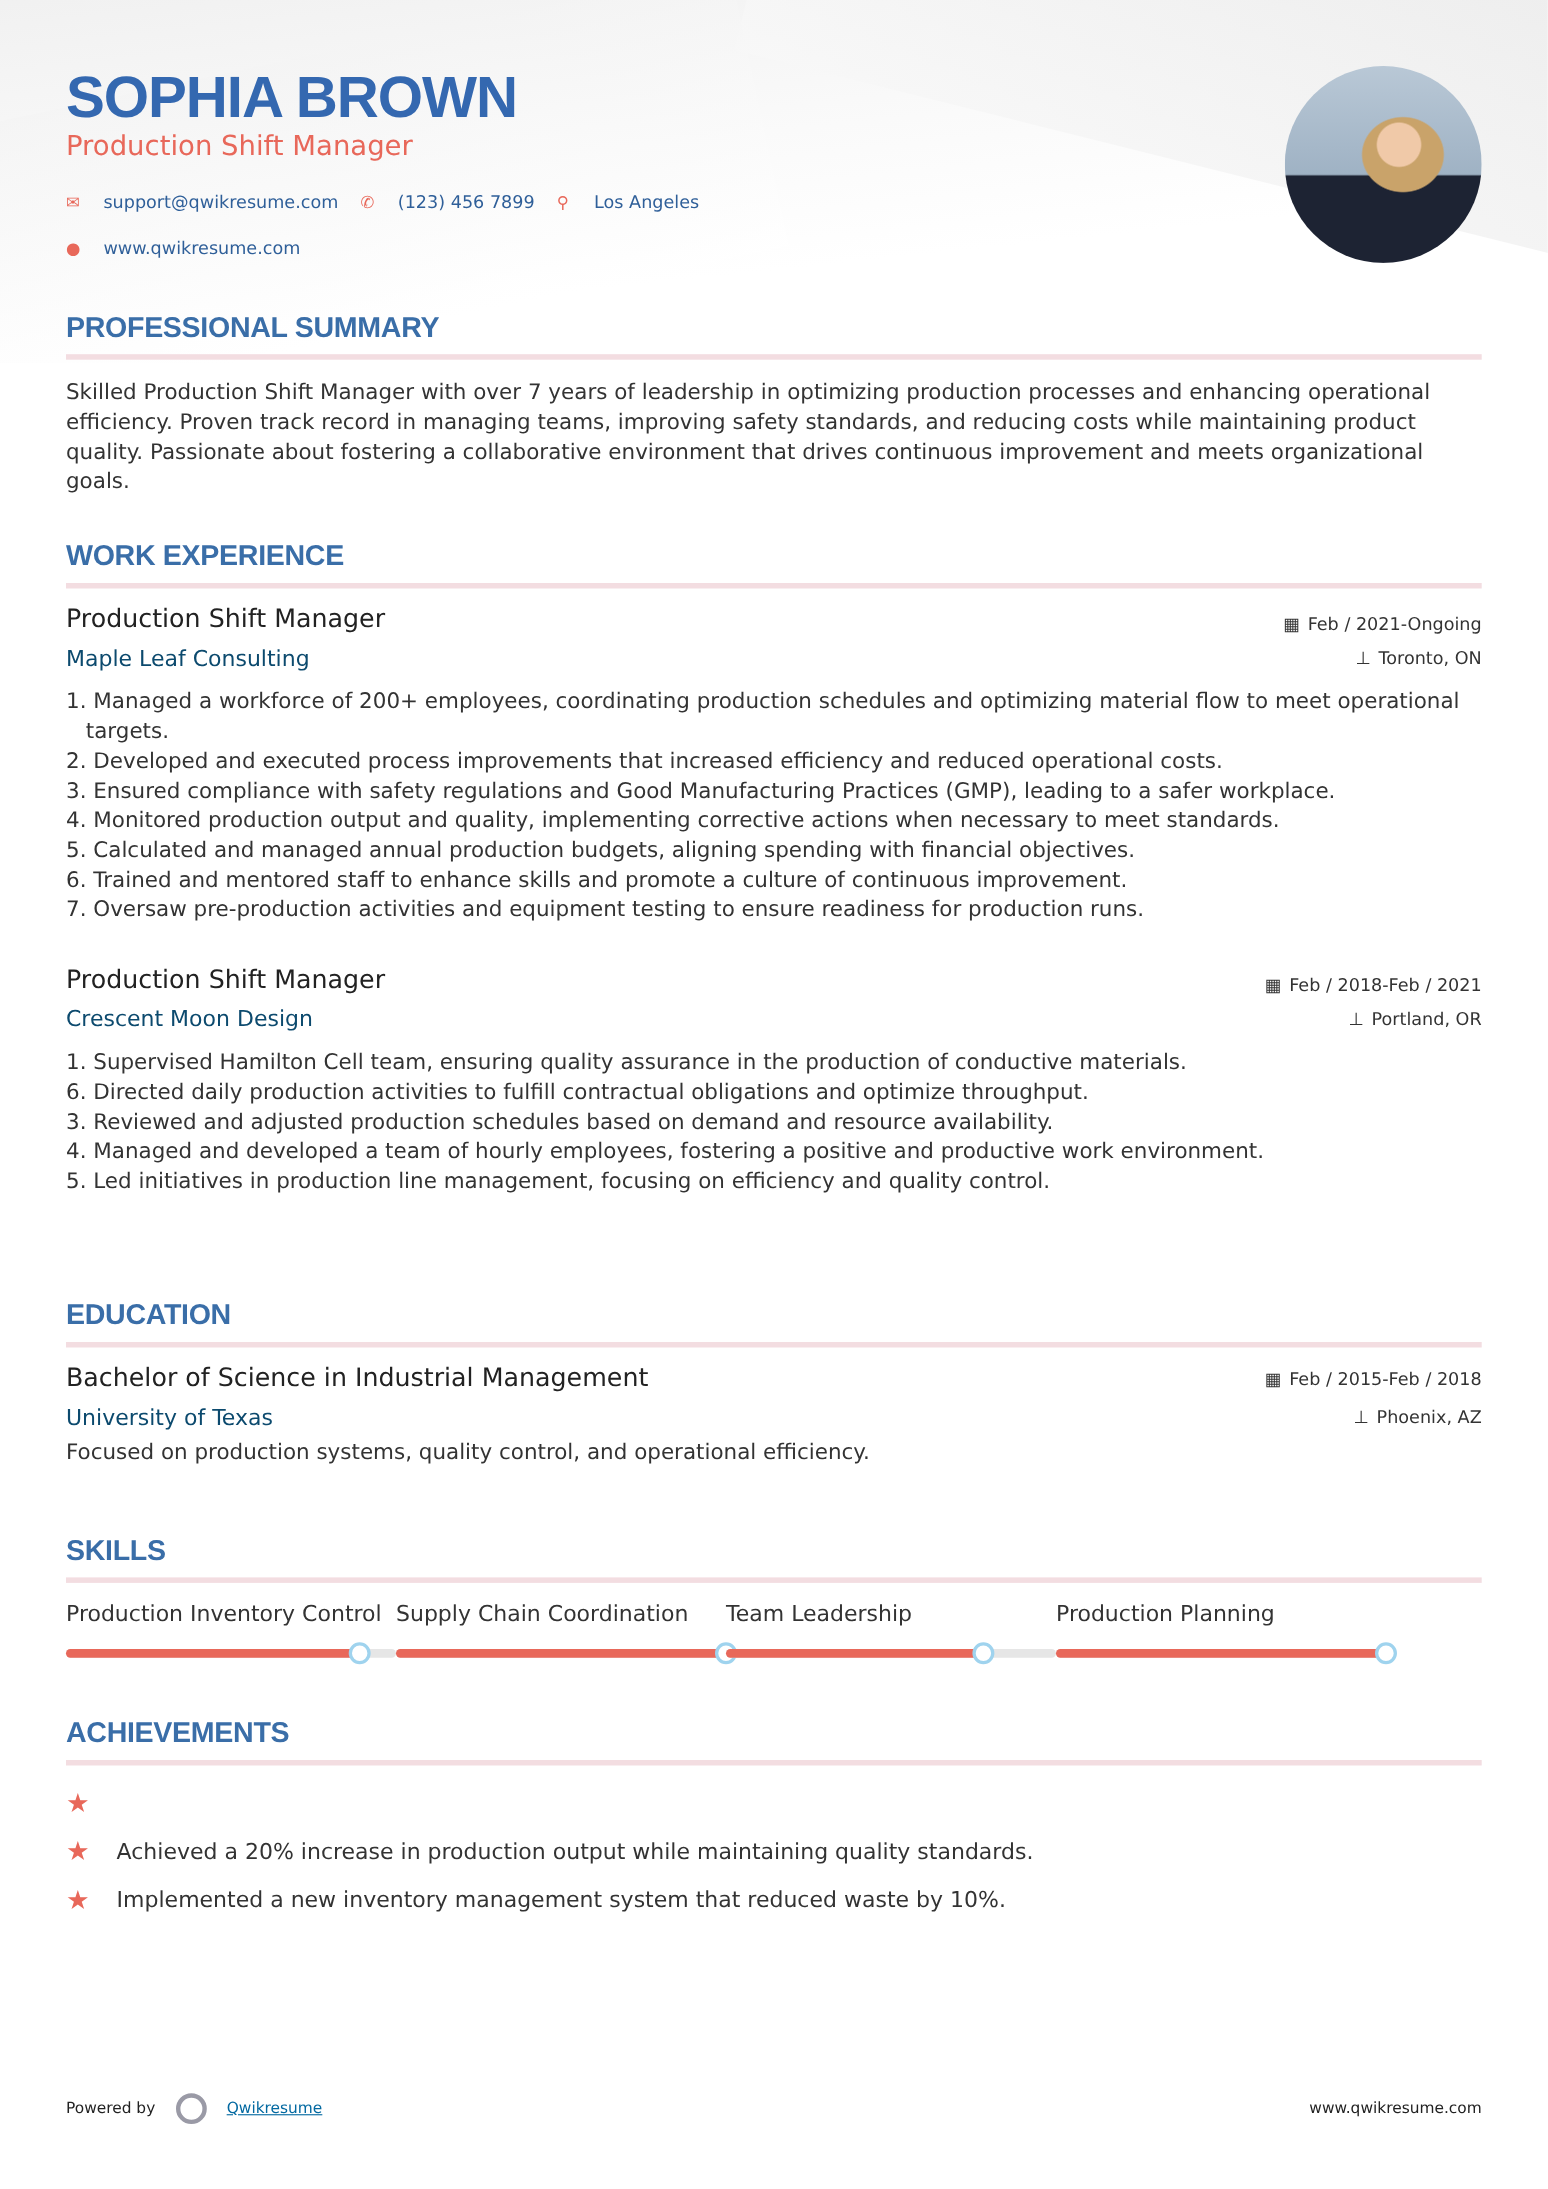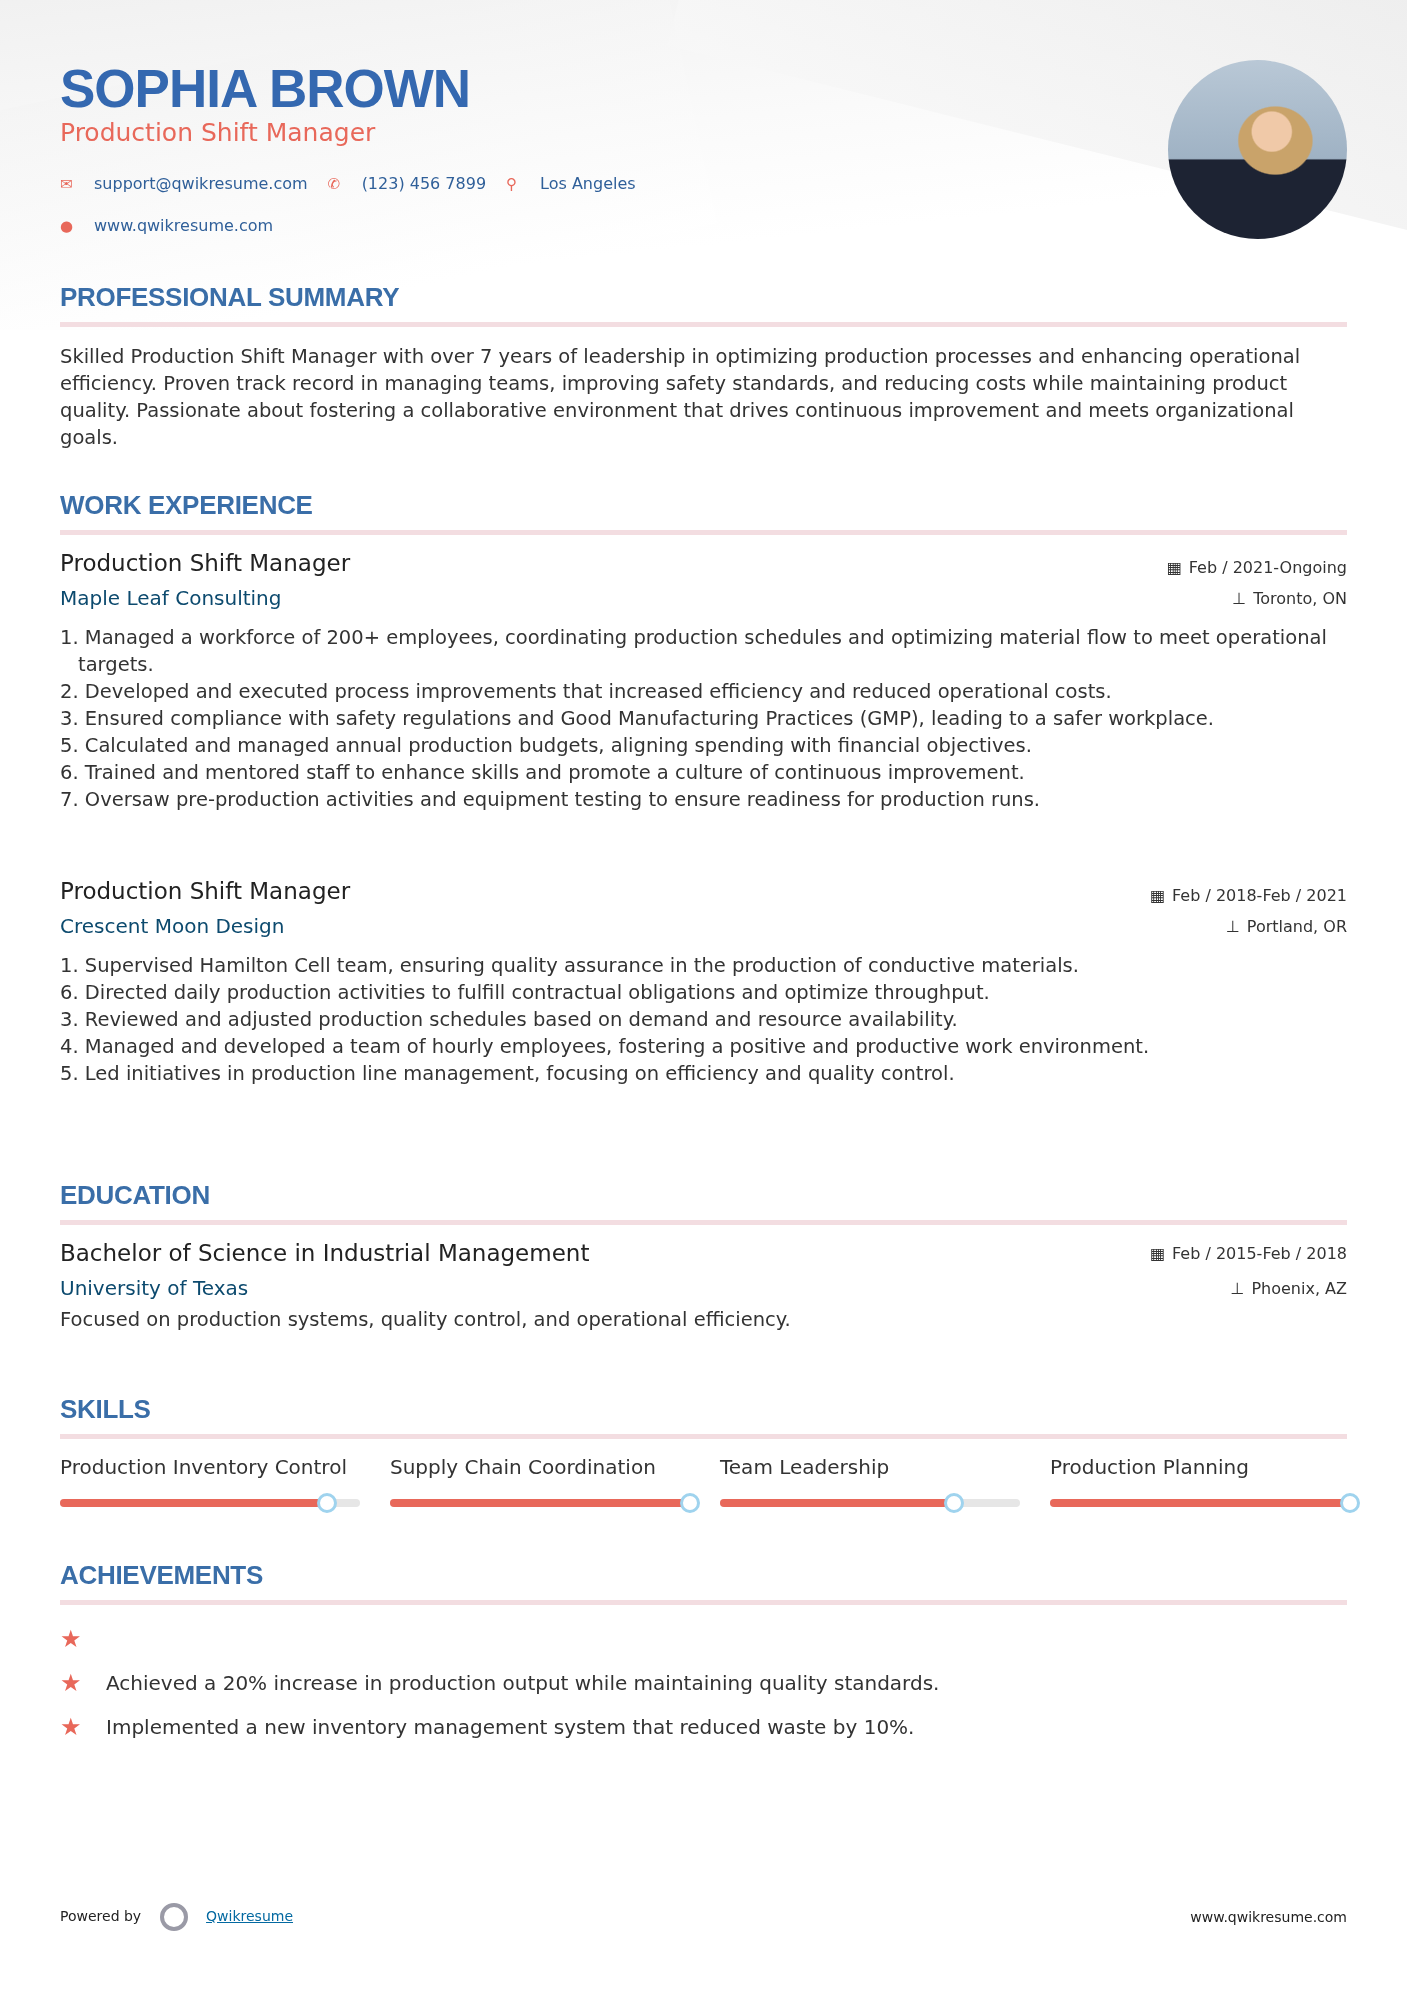--- a/index.html
+++ b/index.html
@@ -19,21 +19,21 @@
 .sec h2{font-family:"Liberation Sans",sans-serif;font-size:26px;color:#3a6ea8;font-weight:bold;letter-spacing:-0.3px}
 .rule{height:5px;background:#f3dde1;margin-top:9px}
 .body{font-size:19.5px;line-height:27px;color:#333}
 .job{position:absolute;left:60px;width:1287px}
 .job .role{font-size:23px;color:#222}
 .job .co{font-size:20px;color:#0c4a6e;margin-top:10px}
 .job .meta{position:absolute;right:0;text-align:right;font-size:16px;color:#333}
 .job .meta .r{display:flex;justify-content:flex-end;align-items:center;gap:7px}
 ol{list-style:none;font-size:19.5px;line-height:27px;color:#333}
 ol li{padding-left:18px;text-indent:-18px}
-.skills{position:absolute;left:60px;top:1455px;width:1300px;display:flex;gap:30px}
+.skills{position:absolute;left:60px;top:1455px;width:1300px;display:flex;}
 .skill{width:300px}
 .skill .lbl{font-size:20px;color:#333}
 .track{position:relative;margin-top:20px;height:8px;border-radius:4px;background:#e6e6e6}
 .fill{position:absolute;left:0;top:0;height:8px;border-radius:4px;background:#e8685a}
 .knob{position:absolute;top:-6px;width:20px;height:20px;border-radius:50%;border:3px solid #9fd3ee;background:#fff;margin-left:-10px}
 .ach{display:flex;align-items:center;font-size:20px;color:#333;height:44px}
 .ach .star{width:46px;color:#e8685a;font-size:24px}
 .footer{position:absolute;top:1903px;left:60px;width:1287px;display:flex;justify-content:space-between;align-items:center;font-size:14px;color:#222}
 .footer .q{display:inline-block;width:28px;height:28px;border:4px solid #9a9aa6;border-radius:50%;margin:0 14px;vertical-align:middle}
 .footer a{color:#0369a1;text-decoration:underline}
@@ -87,20 +87,21 @@
           <span>⊥</span>
           <span>Toronto, ON</span>
         </div>
     </div>
     <div class="role">Production Shift Manager</div>
     <div class="co">Maple Leaf Consulting</div>
     <ol style="margin-top:14px">
       <li>1. Managed a workforce of 200+ employees, coordinating production schedules and optimizing material flow to meet operational targets.</li>
       <li>2. Developed and executed process improvements that increased efficiency and reduced operational costs.</li>
       <li>3. Ensured compliance with safety regulations and Good Manufacturing Practices (GMP), leading to a safer workplace.</li>
+      <li>4. Monitored production output and quality, implementing corrective actions when necessary to meet standards.</li>
       <li>5. Calculated and managed annual production budgets, aligning spending with financial objectives.</li>
       <li>6. Trained and mentored staff to enhance skills and promote a culture of continuous improvement.</li>
       <li>7. Oversaw pre-production activities and equipment testing to ensure readiness for production runs.</li>
     </ol>
   </div>
 
   <div class="job" style="top:878px">
     <div class="meta" style="top:8px">
       <div class="r">
           <span>▦</span>

